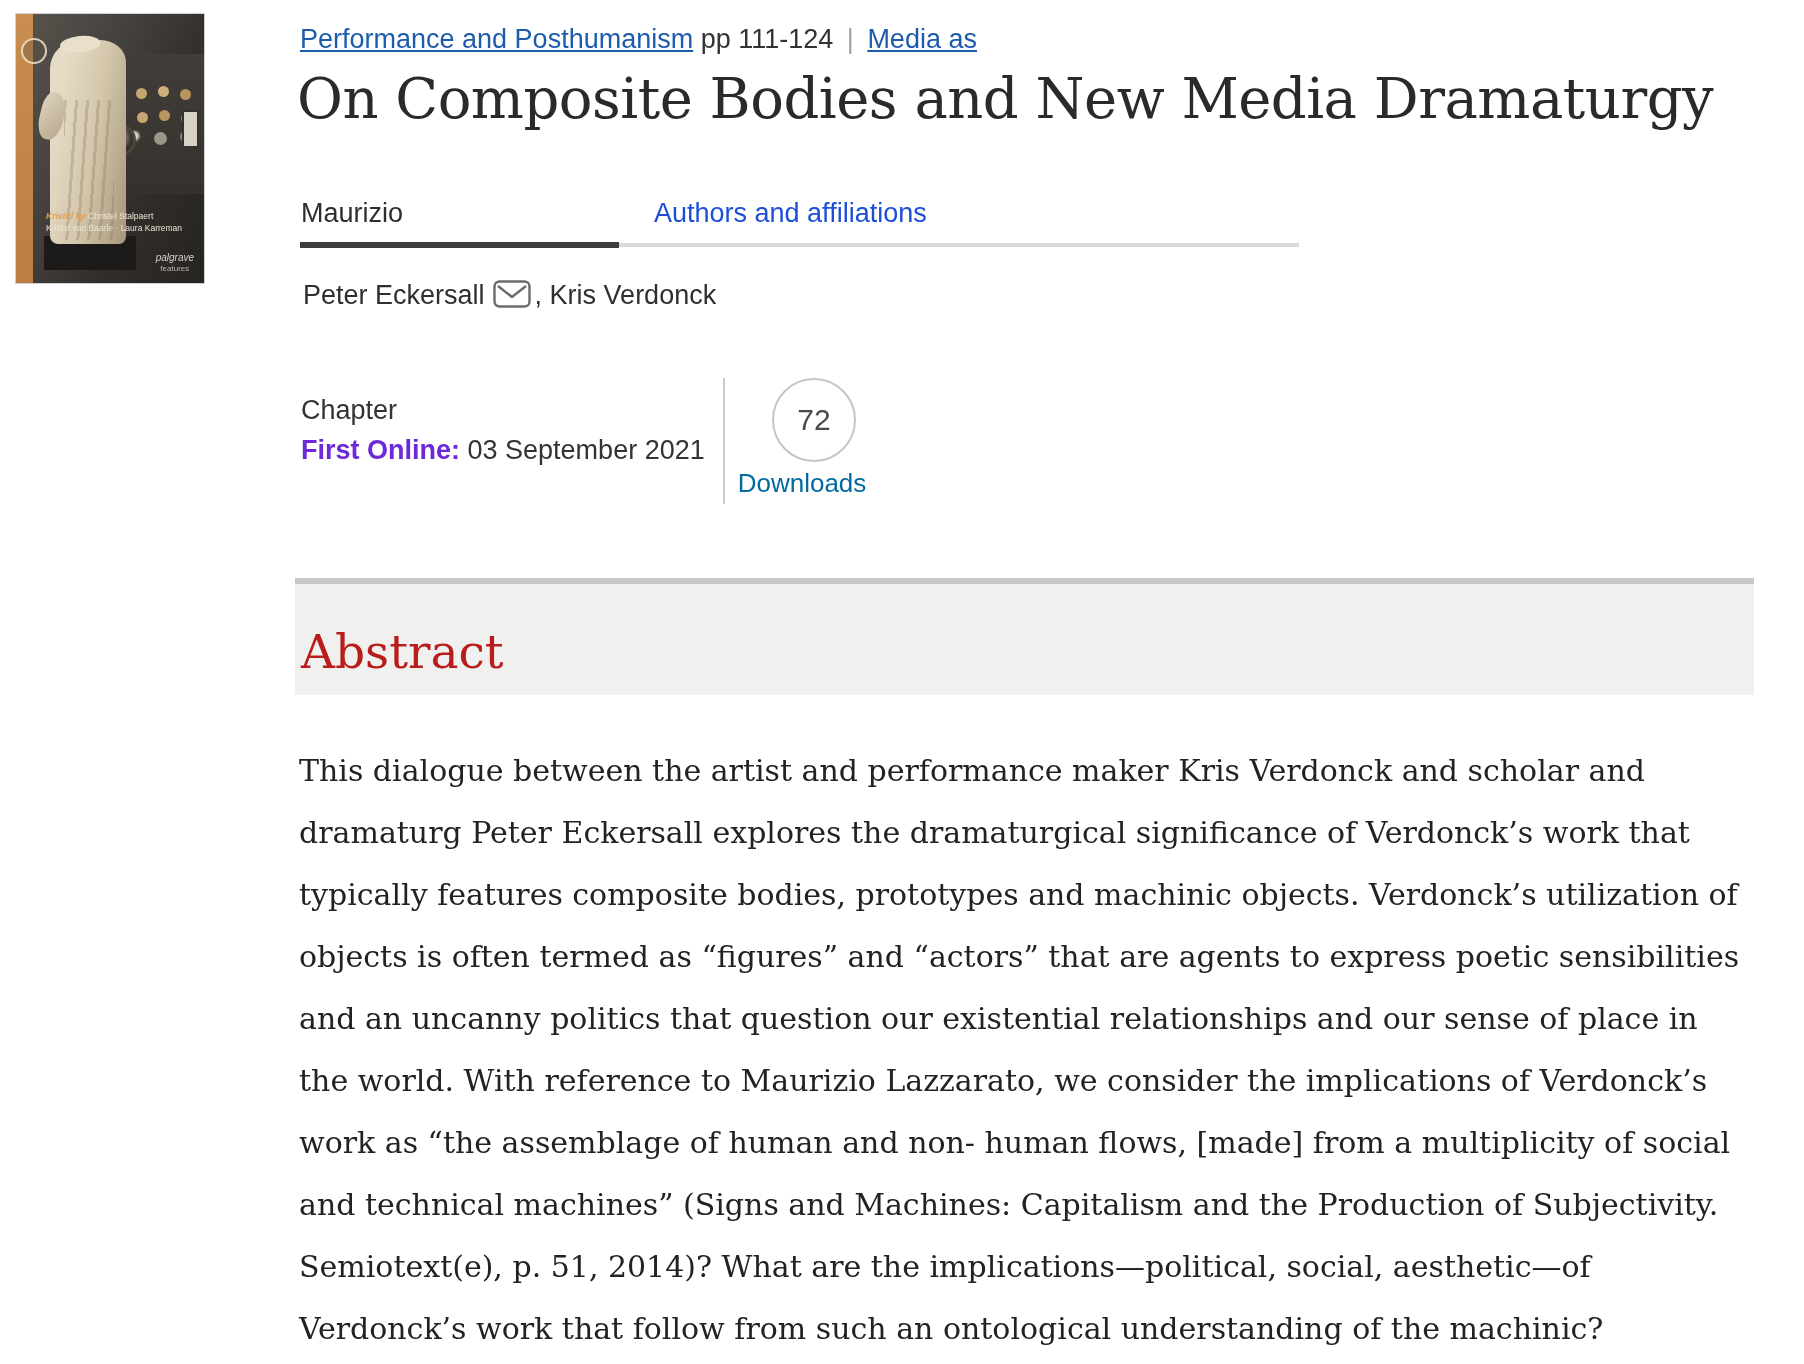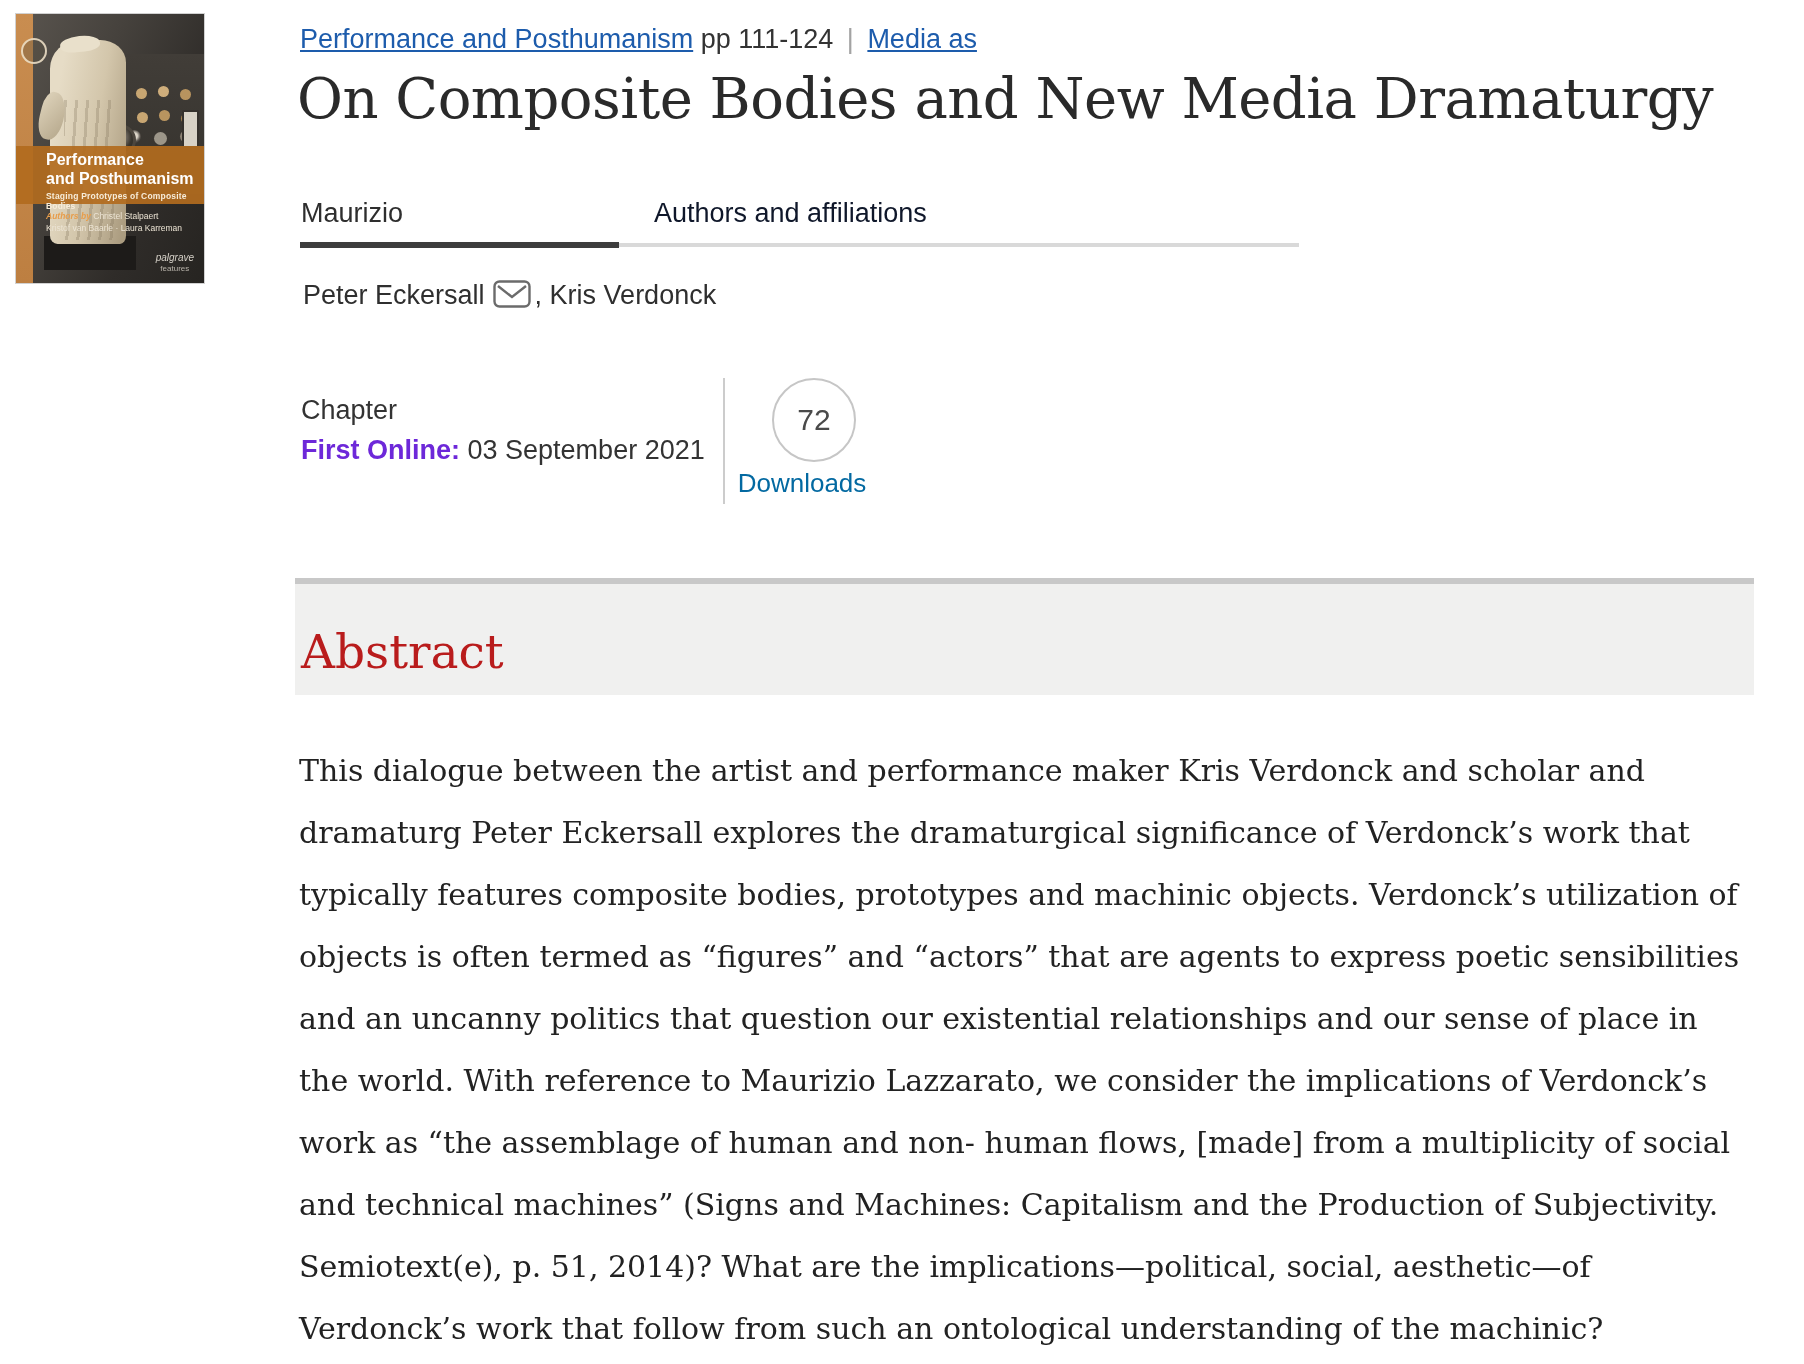--- a/index.html
+++ b/index.html
@@ -49,21 +49,21 @@
 
   
   .breadcrumb{position:absolute;left:300px;top:24px;font-size:27px;color:#333;}
   .breadcrumb a{color:#1d5cac;text-decoration:underline;cursor:pointer;}
   .crumb-sep{color:#a3a3a3;padding:0 6px;}
   .page-title{position:absolute;left:297px;top:68px;width:1420px;
          font-family:"DejaVu Serif",serif;font-weight:400;font-size:56px;line-height:62px;
          color:#2a2a2a;letter-spacing:-.5px;}
   .tab{position:absolute;top:198px;font-size:27px;cursor:pointer;}
   .tab.active{left:301px;color:#2e2e2e;}
-  .tab.alt{left:654px;color:#0f172a;}
+  .tab.alt{left:654px;color:#1d4ed8;}
   .tabbar-dark{position:absolute;left:300px;top:242px;width:319px;height:6px;background:#3d3d3d;}
   .tabbar-light{position:absolute;left:619px;top:243px;width:680px;height:4px;background:#d9d9d9;}
 
   .authors-line{position:absolute;left:303px;top:280px;font-size:27px;color:#2f2f2f;}
   .envelope{display:inline-block;vertical-align:-4px;margin:0 4px 0 8px;cursor:pointer;}
 
   .meta-type{position:absolute;left:301px;top:395px;font-size:27px;color:#333;}
   .meta-online{position:absolute;left:301px;top:435px;font-size:27px;color:#333;}
   .meta-online b{color:#6d28d9;}
   .v-divider{position:absolute;left:723px;top:378px;width:2px;height:126px;background:#cccccc;}
@@ -91,27 +91,22 @@
     <div class="gauge-row" style="left:98px;top:72px;"></div>
     <div class="gauge-small-row" style="left:112px;top:116px;"></div>
     <div class="gauge-big" style="left:88px;top:110px;"></div>
     <div class="lever" style="left:166px;top:96px;"></div>
     <div class="plinth"></div>
     <div class="statue">
         <div class="folds"></div>
       </div>
     <div class="spine"></div>
     <div class="spine-emblem"></div>
-    <div class="band">
-      <div class="t1">Performance</div>
-      <div class="t2">and Posthumanism</div>
-      <div class="sub">Staging Prototypes of Composite Bodies</div>
-    </div>
     <div class="edited">
-      <span class="lab">Authors by</span>
+      <span class="lab">Kristof by</span>
       <span>Christel Stalpaert</span><br>
       <span>Kristof van Baarle · Laura Karreman</span>
     </div>
     <div class="publisher">
       <div>palgrave</div>
       <div class="p2">features</div>
     </div>
   </div>
 
   <div class="breadcrumb">

